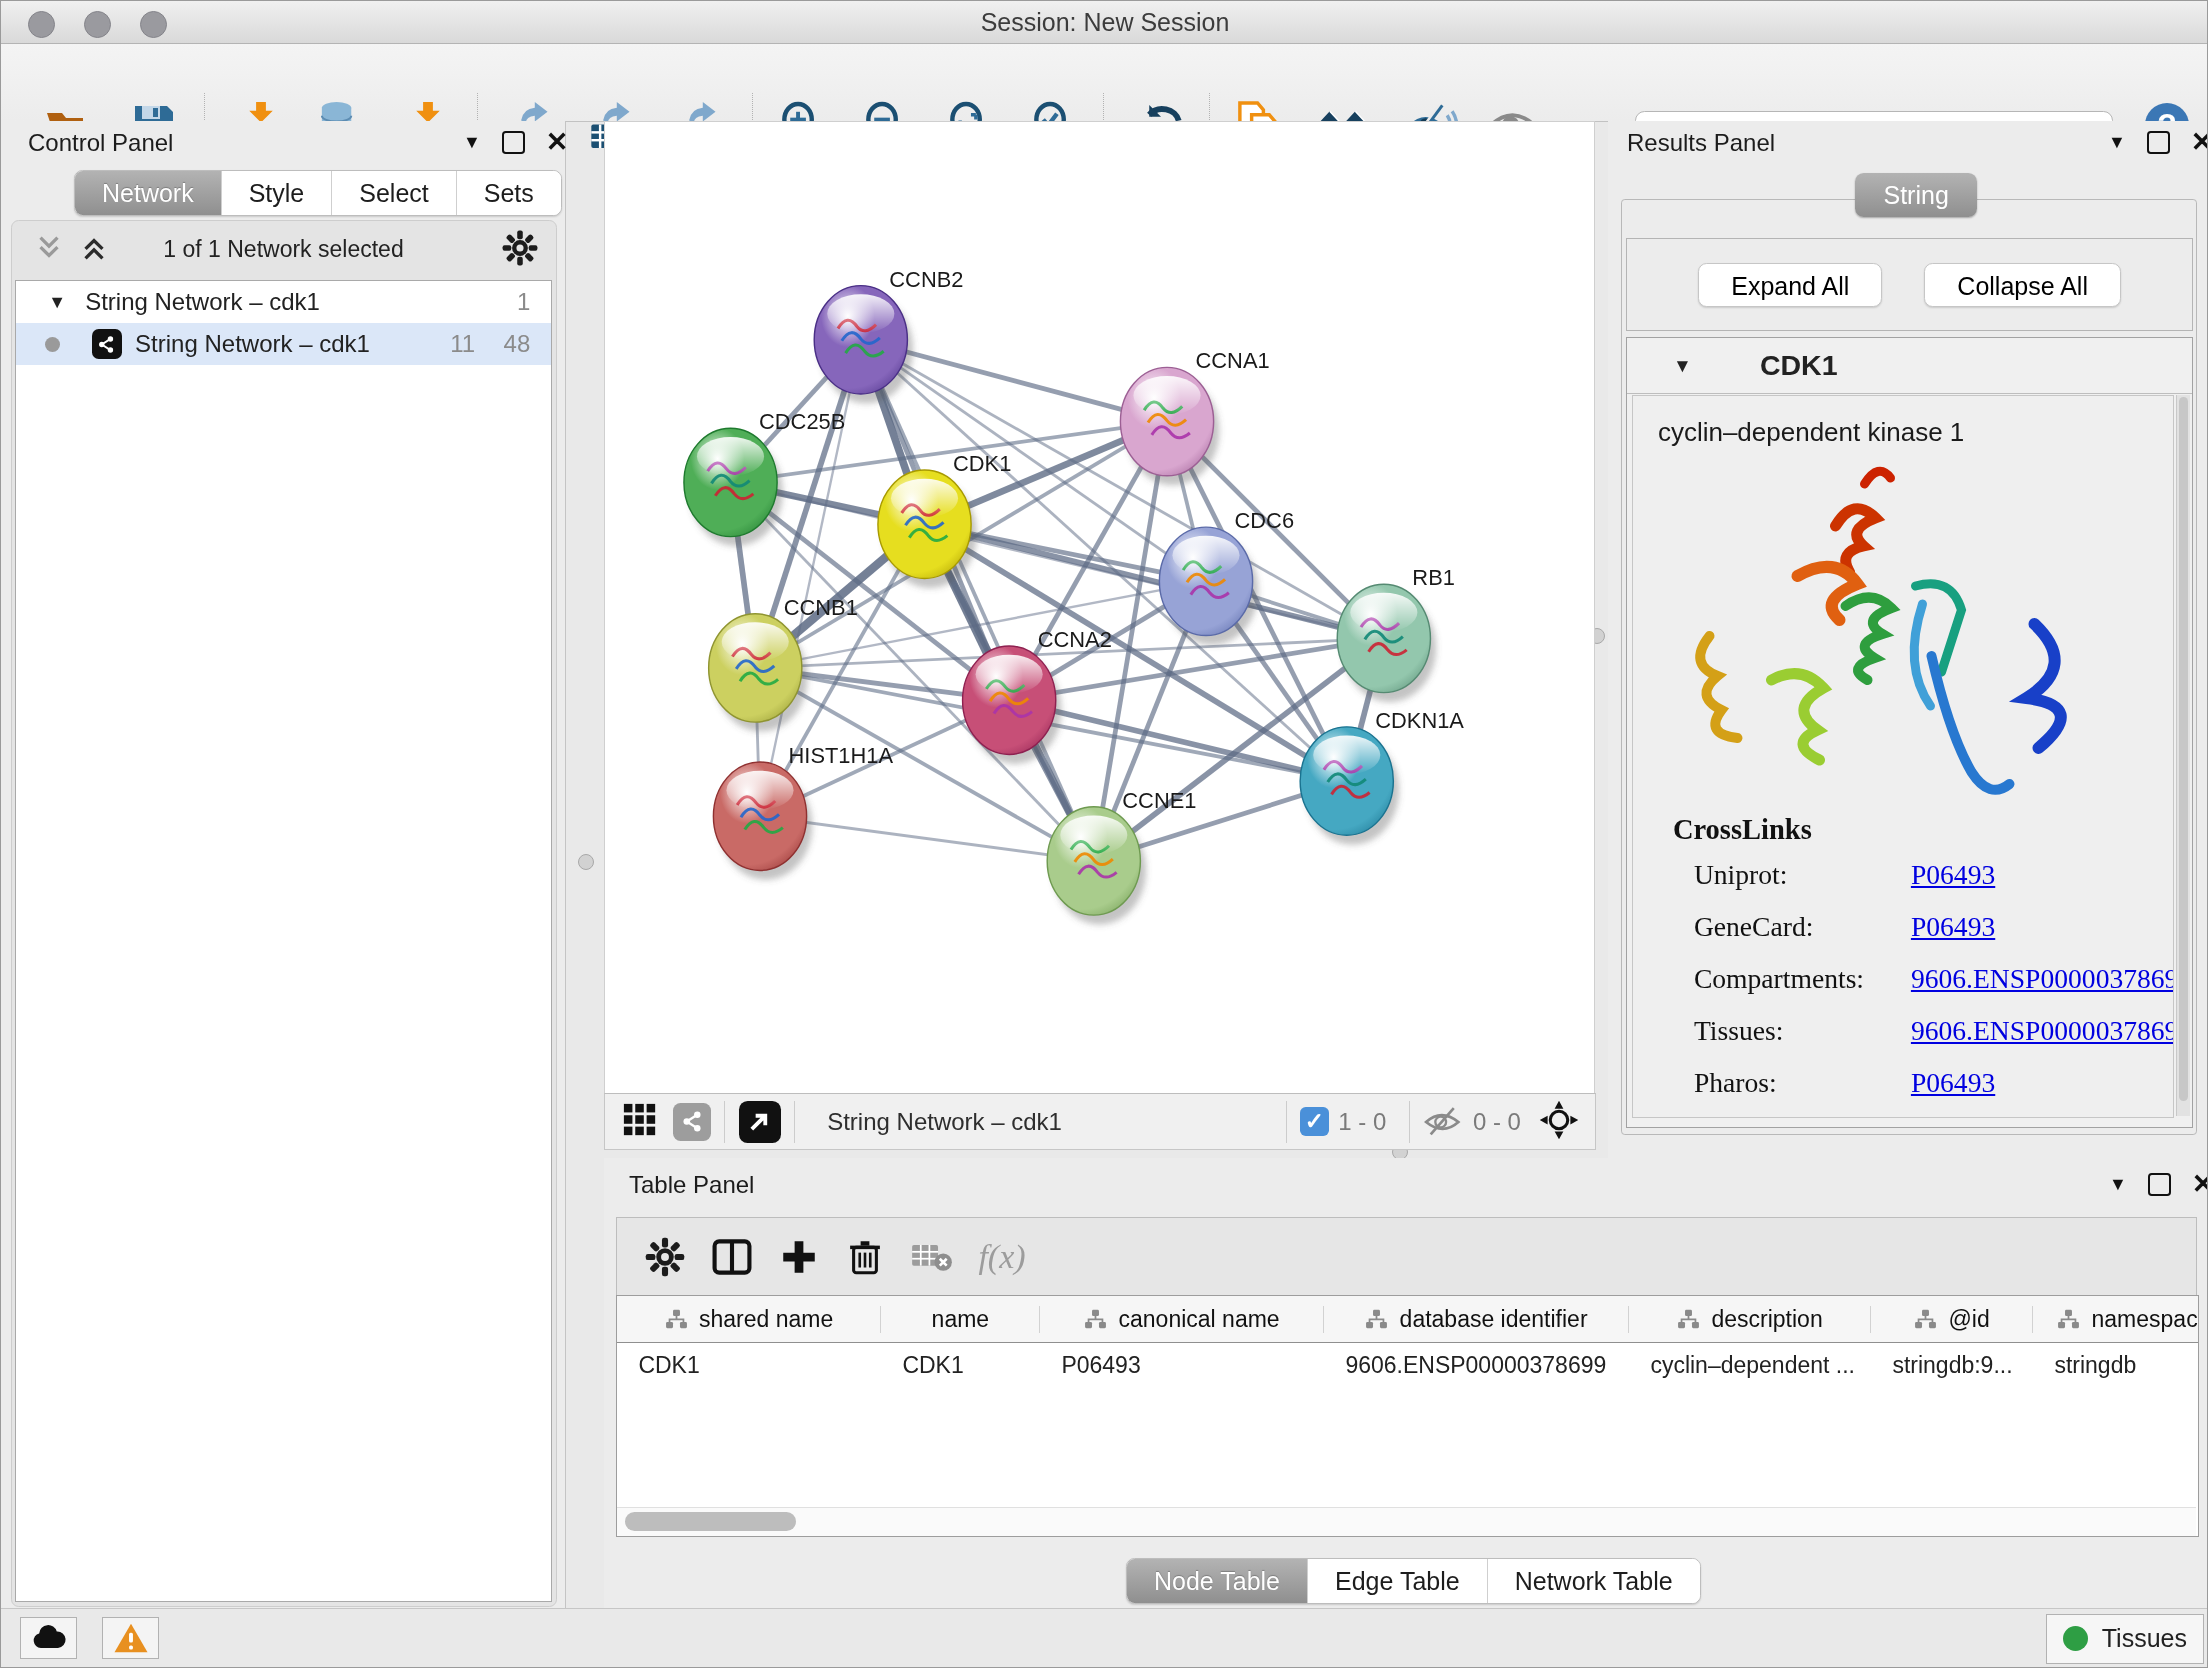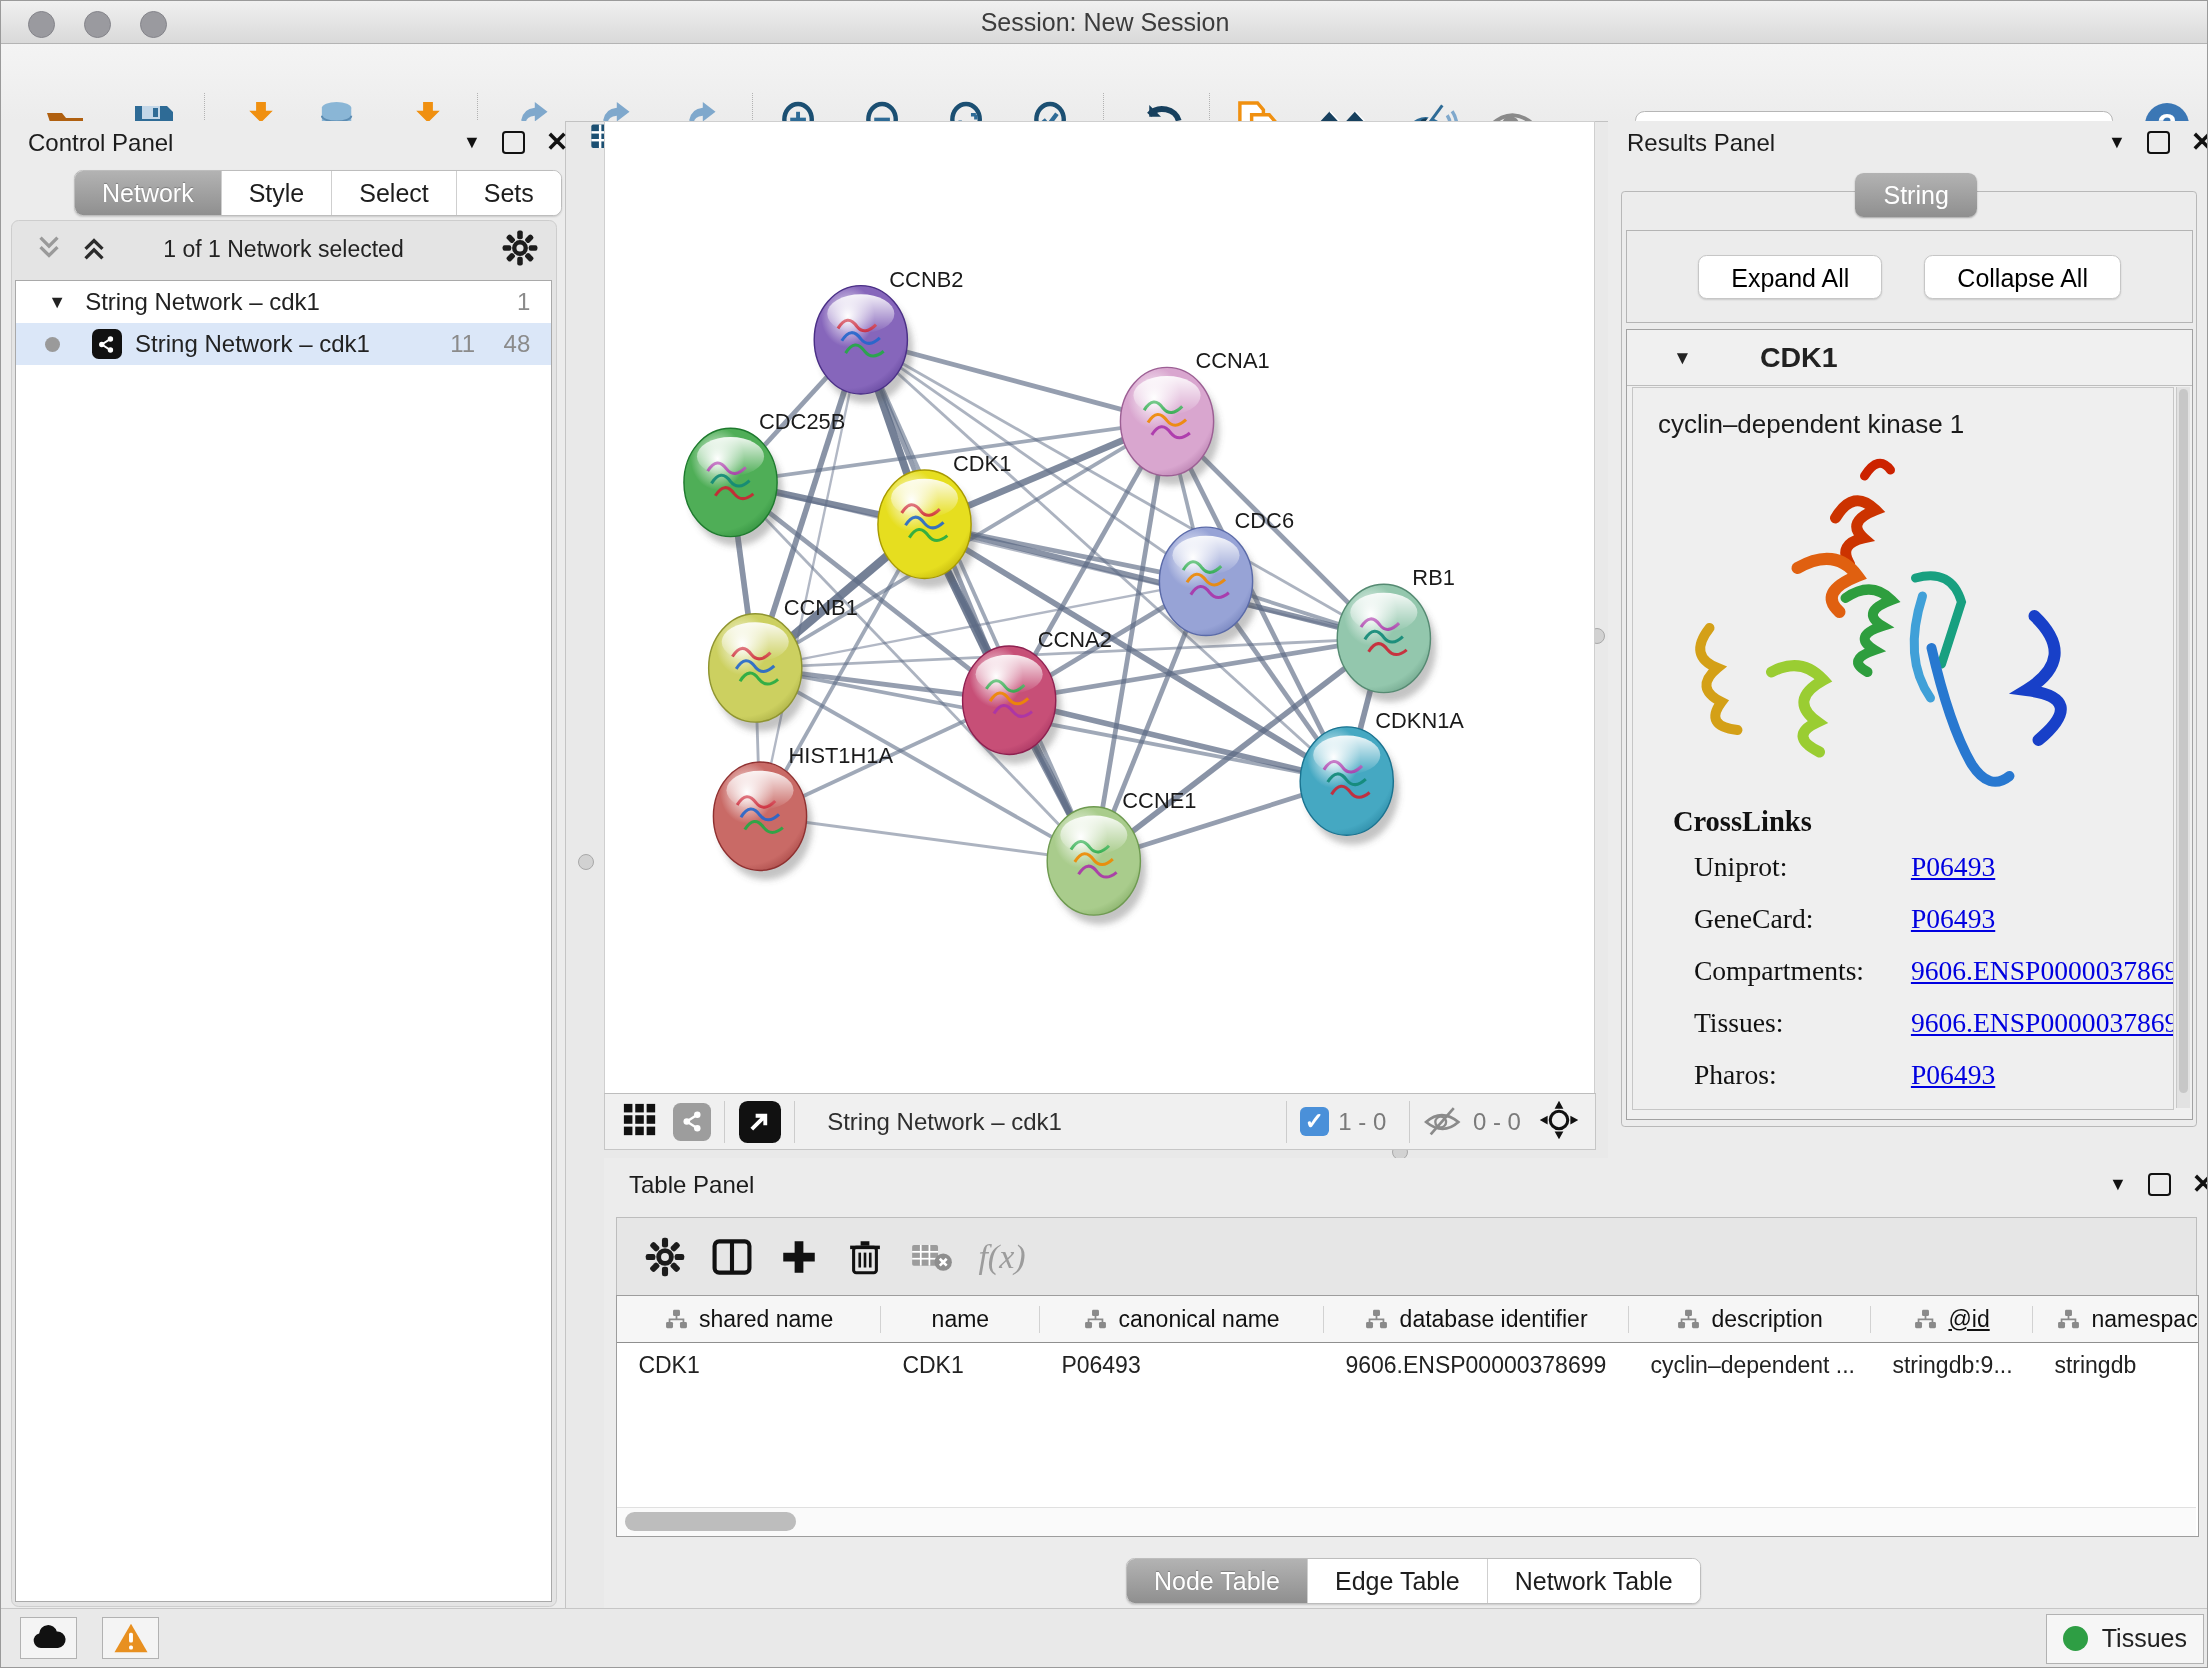--- a/index.html
+++ b/index.html
@@ -60,21 +60,21 @@
   .cf-sep{height:42px;border-left:1px solid #cccccc;margin:0 13.3px;}
   .cf-num{color:#7a7a7a;font-size:24px;margin:0 9.5px;}
   #cf-name{font-size:24px;color:#2e2e2e;margin-left:19px;flex:0 0 auto;}
   .checkbox{width:28.5px;height:28.5px;background:#4a90d9;border-radius:5.7px;color:#fff;
     font-size:23px;font-weight:bold;text-align:center;line-height:28.5px;}
   
   #results-panel{left:1607px;top:120px;width:601px;height:1037px;background:#ececec;}
   #string-tab{position:absolute;left:247px;top:52px;padding:0 28.5px;height:44px;line-height:44px;
     border-radius:8.6px;background:linear-gradient(#b3b3b3,#8f8f8f);color:#fff;font-size:25px;
     box-shadow:0 1px 1.9px rgba(0,0,0,.3);z-index:2;}
-  #rp-outer{position:absolute;left:13.3px;top:70px;width:574px;height:934px;background:#ececec;
+  #rp-outer{position:absolute;left:13.3px;top:78px;width:574px;height:934px;background:#ececec;
     border:1px solid #b8b8b8;border-radius:3.8px;}
   #rp-btnrow{position:absolute;left:3.8px;top:38px;width:565px;height:91px;background:#ececec;
     border:1px solid #b4b4b4;display:flex;align-items:center;justify-content:center;gap:42px;}
   .rp-btn{background:#fff;border:1px solid #c6c6c6;border-radius:8.6px;padding:0 32px;height:44px;
     line-height:44px;font-size:25px;box-shadow:0 1px 1.9px rgba(0,0,0,.15);}
   #cdk1-box{position:absolute;left:3.8px;top:137px;width:565px;height:789px;background:#f0f0f0;
     border:1px solid #a2a2a2;}
   #cdk1-header{height:55px;border-bottom:1px solid #bdbdbd;display:flex;align-items:center;}
   #cdk1-header .caret{margin-left:46px;font-size:19px;}
   #cdk1-header .pname{margin-left:68px;font-size:28.5px;font-weight:bold;}
@@ -811,21 +811,21 @@
             <svg width="23" height="20" viewBox="0 0 26 23">
               <g fill="#8a8a8a">
                 <rect x="9" y="1" width="8" height="7" rx="1.5"></rect>
                 <rect x="1" y="15" width="8" height="7" rx="1.5"></rect>
                 <rect x="17" y="15" width="8" height="7" rx="1.5"></rect>
               </g>
               <path d="M13 8v4M5 15v-3h16v3" stroke="#8a8a8a" stroke-width="2" fill="none"></path>
             </svg>
             <span>description</span>
           </div>
-          <div class="th" style="width: 162px; flex: 0 0 162px; text-decoration: underline;">
+          <div class="th" style="width: 162px; flex: 0 0 162px;">
             <svg width="23" height="20" viewBox="0 0 26 23">
               <g fill="#8a8a8a">
                 <rect x="9" y="1" width="8" height="7" rx="1.5"></rect>
                 <rect x="1" y="15" width="8" height="7" rx="1.5"></rect>
                 <rect x="17" y="15" width="8" height="7" rx="1.5"></rect>
               </g>
               <path d="M13 8v4M5 15v-3h16v3" stroke="#8a8a8a" stroke-width="2" fill="none"></path>
             </svg>
             <span>@id</span>
           </div>

